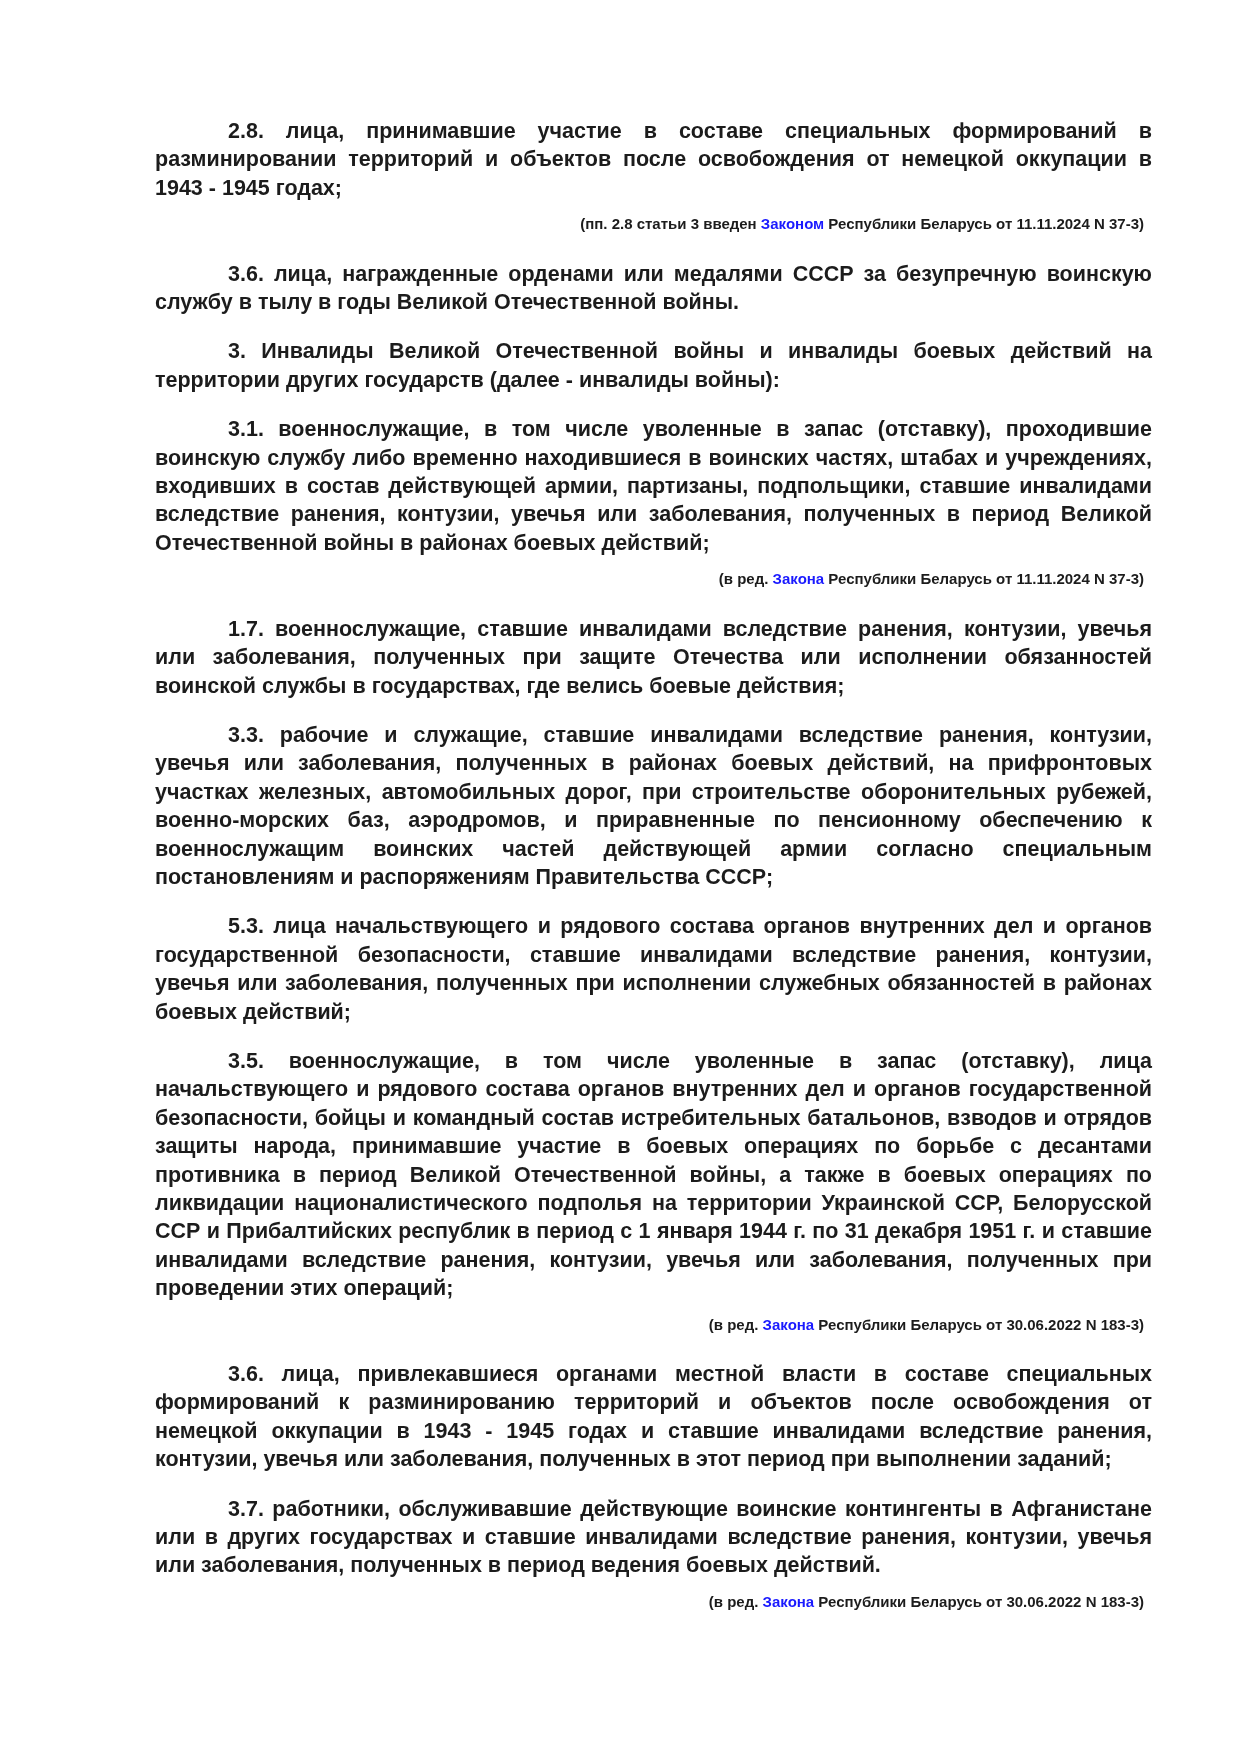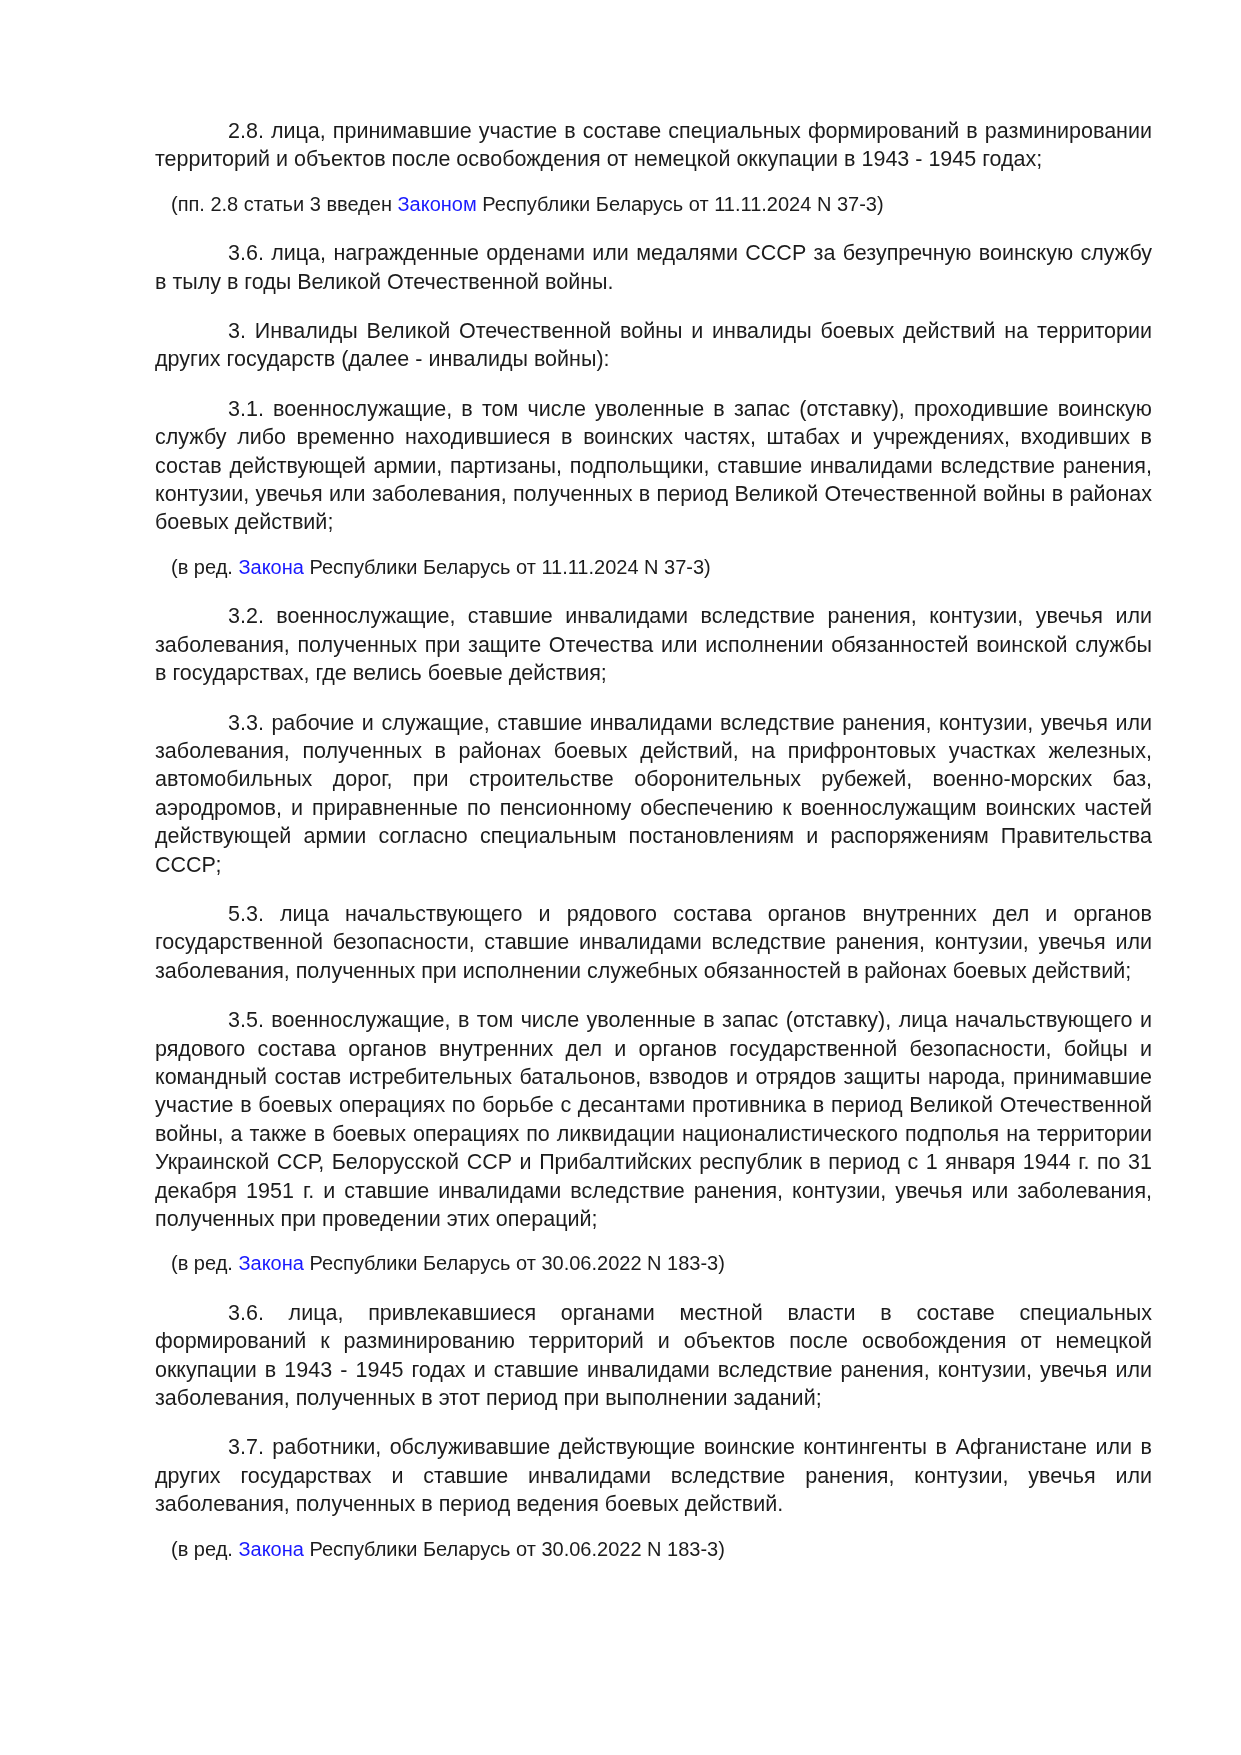--- a/index.html
+++ b/index.html
@@ -8,44 +8,45 @@
     background: #ffffff;
   }
   .page {
     position: relative;
     width: 1241px;
     height: 1755px;
     background: #ffffff;
     overflow: hidden;
     font-family: "Liberation Sans", sans-serif;
     color: #1c1c1c;
+    font-weight: bold;
   }
   .content {
     position: absolute;
     left: 155px;
     top: 117px;
     width: 997px;
   }
   .block {
     margin: 0 0 21px 0;
   }
   .block:last-child { margin-bottom: 0; }
   p.body {
     margin: 0;
     font-size: 21.5px;
     line-height: 28.4px;
     text-align: justify;
     text-indent: 73px;
     letter-spacing: 0;
   }
   p.note {
-    margin: 16px;
-    font-size: 20px;
+    margin: 8px;
+    font-size: 15px;
     line-height: 28.4px;
-    text-align: left;
+    text-align: right;
     text-indent: 0;
   }
   a.law-link {
     color: #1a1aff;
     text-decoration: none;
     cursor: pointer;
   }
 </style>
 </head>
 <body>
@@ -65,21 +66,21 @@
     <section class="block">
       <p class="body">3. Инвалиды Великой Отечественной войны и инвалиды боевых действий на территории других государств (далее - инвалиды войны):</p>
     </section>
 
     <section class="block">
       <p class="body">3.1. военнослужащие, в том числе уволенные в запас (отставку), проходившие воинскую службу либо временно находившиеся в воинских частях, штабах и учреждениях, входивших в состав действующей армии, партизаны, подпольщики, ставшие инвалидами вследствие ранения, контузии, увечья или заболевания, полученных в период Великой Отечественной войны в районах боевых действий;</p>
       <p class="note"><span>(в ред. </span><a class="law-link">Закона</a><span> Республики Беларусь от 11.11.2024 N 37-3)</span></p>
     </section>
 
     <section class="block">
-      <p class="body">3.2. военнослужащие, ставшие инвалидами вследствие ранения, контузии, увечья или заболевания, полученных при защите Отечества или исполнении обязанностей воинской службы в государствах, где велись боевые действия;</p>
+      <p class="body">1.7. военнослужащие, ставшие инвалидами вследствие ранения, контузии, увечья или заболевания, полученных при защите Отечества или исполнении обязанностей воинской службы в государствах, где велись боевые действия;</p>
     </section>
 
     <section class="block">
       <p class="body">3.3. рабочие и служащие, ставшие инвалидами вследствие ранения, контузии, увечья или заболевания, полученных в районах боевых действий, на прифронтовых участках железных, автомобильных дорог, при строительстве оборонительных рубежей, военно-морских баз, аэродромов, и приравненные по пенсионному обеспечению к военнослужащим воинских частей действующей армии согласно специальным постановлениям и распоряжениям Правительства СССР;</p>
     </section>
 
     <section class="block">
       <p class="body">5.3. лица начальствующего и рядового состава органов внутренних дел и органов государственной безопасности, ставшие инвалидами вследствие ранения, контузии, увечья или заболевания, полученных при исполнении служебных обязанностей в районах боевых действий;</p>
     </section>
 

